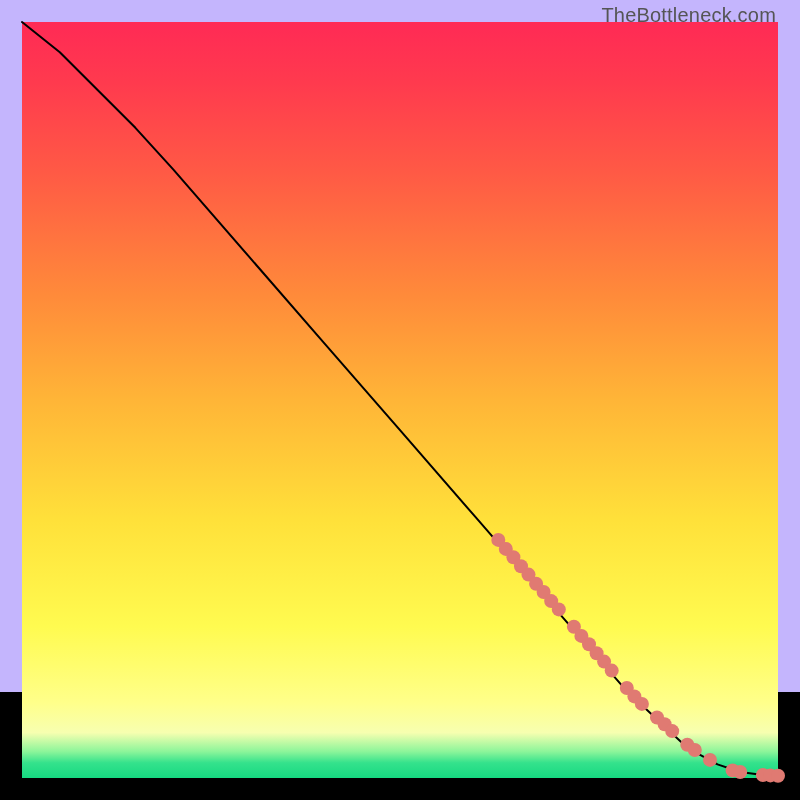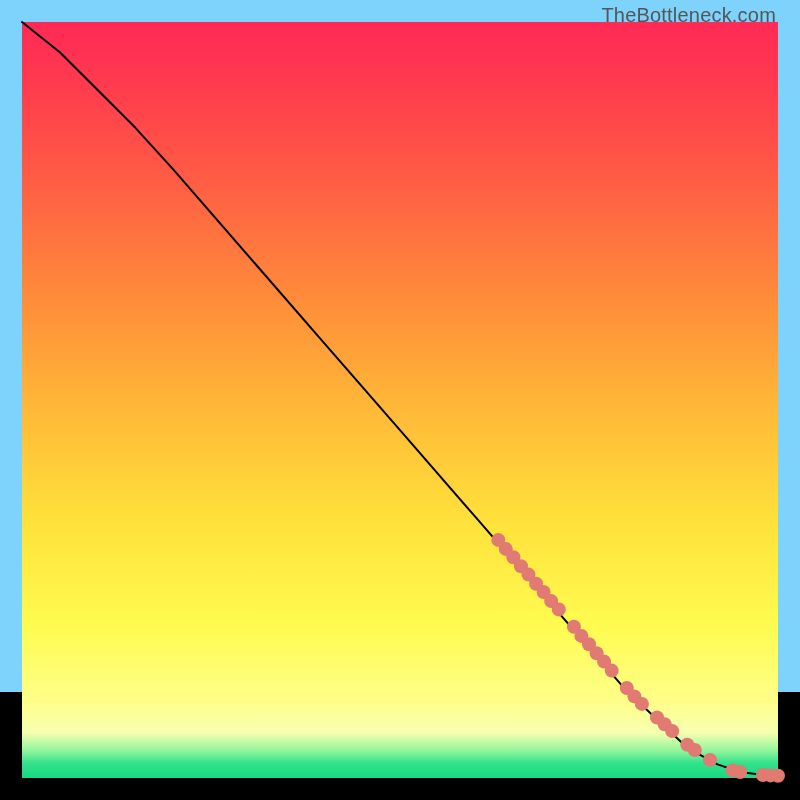--- a/index.html
+++ b/index.html
@@ -8,21 +8,21 @@
     width: 800px;
     height: 800px;
     overflow: hidden;
     background: #000;
     font-family: Arial, Helvetica, sans-serif;
   }
   .frame {
     position: relative;
     width: 800px;
     height: 692px;
-    background: #7dd3fc;
+    background: #c4b5fd;
   }
   .plot {
     position: absolute;
     left: 22px;
     top: 22px;
     width: 756px;
     height: 756px;
     
     background: linear-gradient(
       to bottom,

